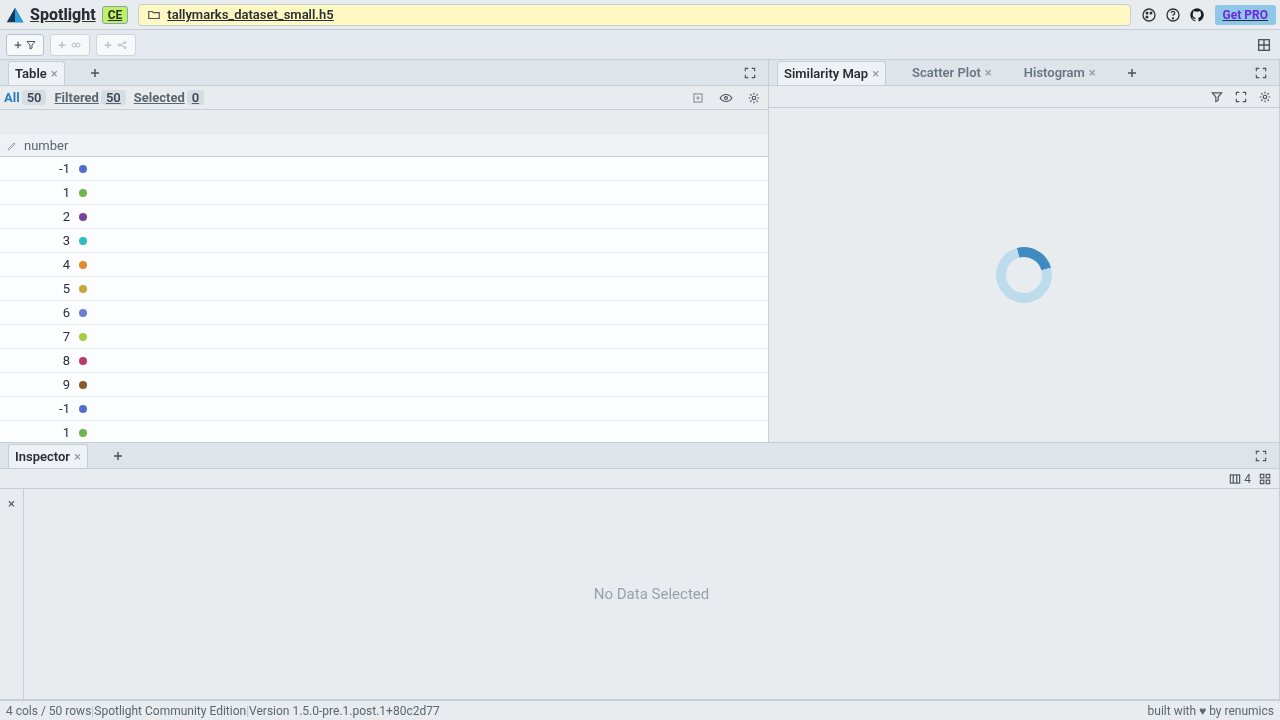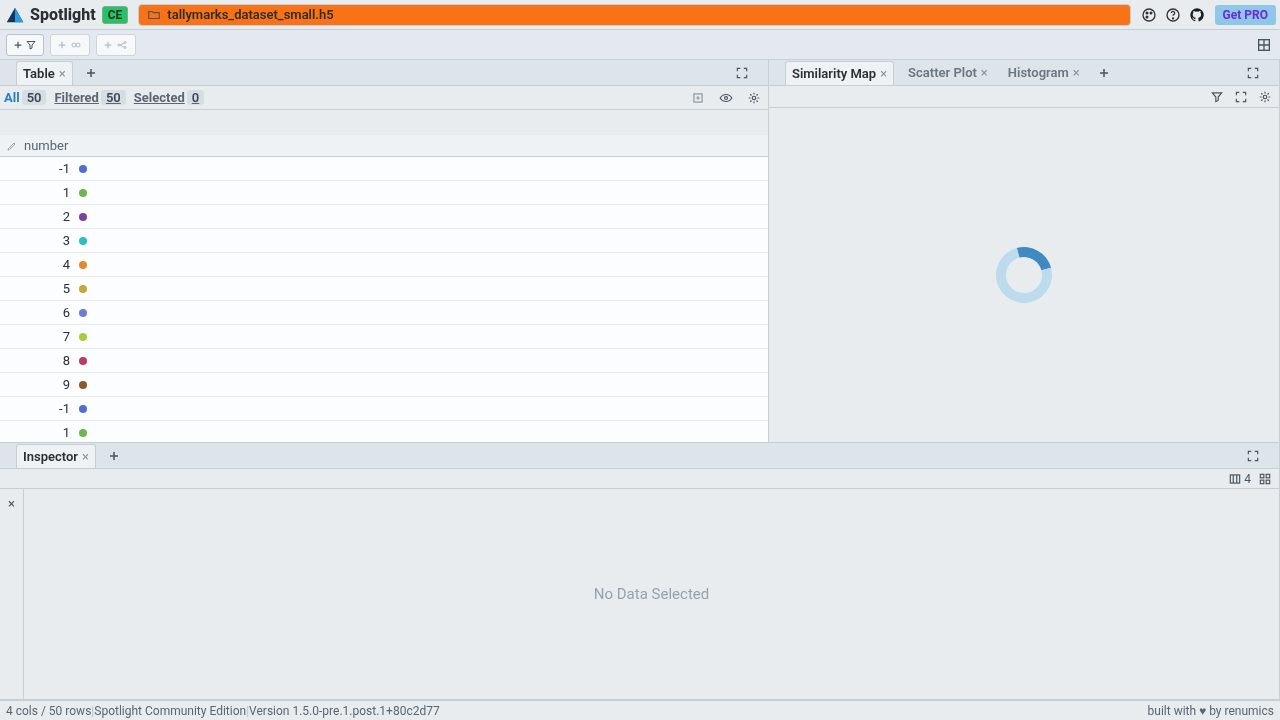--- a/index.html
+++ b/index.html
@@ -14,40 +14,41 @@
   }
   .app { display: flex; flex-direction: column; width: 100%; height: 100%; }
 
   
   .topbar {
     display: flex; align-items: center;
     height: 30px;
     padding: 0 4px;
     border-bottom: 1px solid #c7cfd6;
     background: #e8ecef;
+    text-decoration: underline;
   }
   .logo-icon {
     width: 22px; height: 22px;
     margin-right: 4px;
   }
   .brand { font-weight: 800; font-size: 16px; color: #2b2f33; }
   .badge-ce {
     margin-left: 6px;
     border: 1px solid #8fa0ad;
     border-radius: 3px;
     padding: 1px 5px;
     font-weight: 700;
     font-size: 12px;
     color: #2b2f33;
-    background: #22c55e;
+    background: #bef264;
   }
   .file-chip {
     display: flex; align-items: center;
     margin-left: 10px;
-    background: #f97316;
+    background: #fef9c3;
     border: 1px solid #c7cfd6;
     border-radius: 4px;
     padding: 2px 8px;
     height: 22px;
     flex: 1 1 auto;
     min-width: 0;
   }
   .file-chip .file-label { margin-left: 6px; font-weight: 600; color: #2b2f33; }
   .top-icons { display: flex; align-items: center; gap: 4px; margin-left: 8px; }
   .btn-icon {
@@ -100,22 +101,22 @@
   }
   .panel-left { width: 770px; }
   .panel-right { flex: 1; }
 
   
   .panel-tabs {
     display: flex; align-items: center;
     height: 26px;
     border-bottom: 1px solid #c7cfd6;
     background: #dde4ea;
-    padding: 0 16px;
-    gap: 8px;
+    padding: 0 8px;
+    gap: 20px;
   }
   .tab {
     display: inline-flex; align-items: center;
     padding: 0 6px; height: 24px;
     color: #6b7680;
     cursor: pointer;
     font-weight: 600;
   }
   .tab.active { color: #2b2f33; background: #eef2f5; border: 1px solid #c7cfd6; border-bottom: none; border-radius: 3px 3px 0 0; }
   .tab .close { margin-left: 4px; color: #8a949e; font-weight: 400; }

